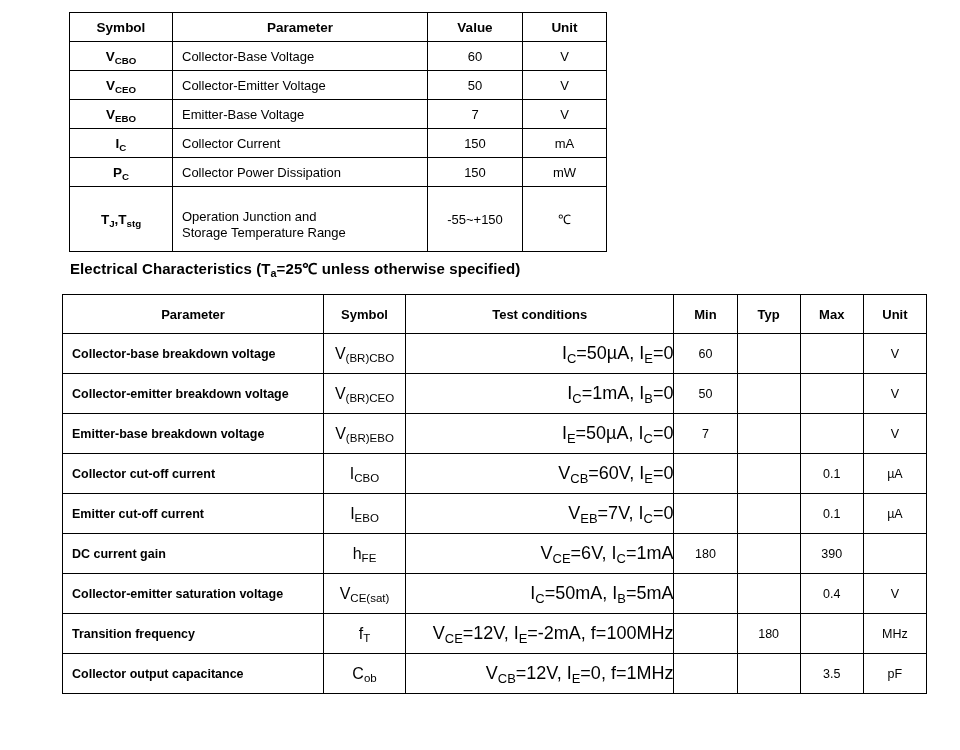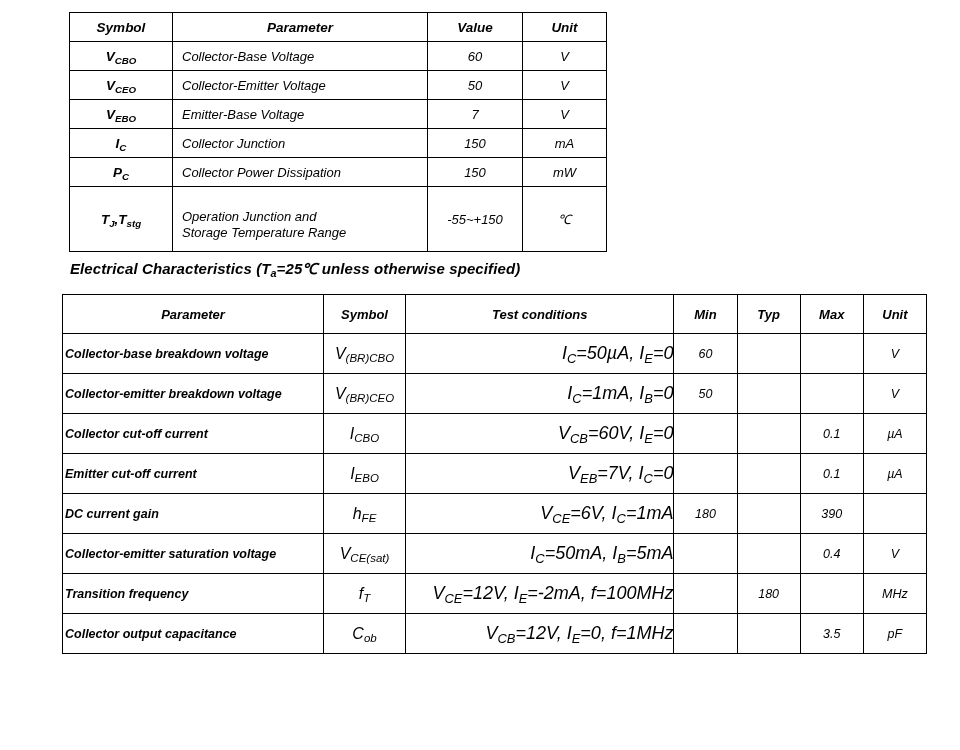--- a/index.html
+++ b/index.html
@@ -12,21 +12,20 @@
     height: 750px;
     font-family: "Liberation Sans", sans-serif;
     color: #000000;
     position: relative;
     overflow: hidden;
   }
   .page {
     position: relative;
     width: 960px;
     height: 686px;
-    font-style: italic;
   }
 
   
   .amr-wrap {
     position: absolute;
     left: 69px;
     top: 12px;
     width: 537px;
   }
   table {
@@ -100,21 +99,21 @@
     height: 39px;
     text-align: center;
   }
   .ec th {
     font-weight: bold;
     font-size: 13px;
     height: 38px;
   }
   .ec td.pname {
     text-align: left;
-    padding-left: 2px;
+    padding-left: 9px;
     font-weight: bold;
     font-size: 12.5px;
   }
   .ec td.cond {
     text-align: right;
     padding-left: 9px;
     font-size: 18px;
   }
   .ec td.symcell {
     font-size: 16px;
@@ -155,21 +154,21 @@
             <td>V</td>
           </tr>
           <tr>
             <td class="sym"><span>V<sub>EBO</sub></span></td>
             <td class="param">Emitter-Base Voltage</td>
             <td>7</td>
             <td>V</td>
           </tr>
           <tr>
             <td class="sym"><span>I<sub>C</sub></span></td>
-            <td class="param">Collector Junction</td>
+            <td class="param">Collector Current</td>
             <td>150</td>
             <td>mA</td>
           </tr>
           <tr>
             <td class="sym"><span>P<sub>C</sub></span></td>
             <td class="param">Collector Power Dissipation</td>
             <td>150</td>
             <td>mW</td>
           </tr>
           <tr class="tall">
@@ -224,20 +223,29 @@
           <tr>
             <td class="pname">Collector-emitter breakdown voltage</td>
             <td class="symcell"><span>V<sub>(BR)CEO</sub></span></td>
             <td class="cond"><span>I<sub>C</sub></span><span>=1mA, </span><span>I<sub>B</sub></span><span>=0</span></td>
             <td>50</td>
             <td></td>
             <td></td>
             <td>V</td>
           </tr>
           <tr>
+            <td class="pname">Emitter-base breakdown voltage</td>
+            <td class="symcell"><span>V<sub>(BR)EBO</sub></span></td>
+            <td class="cond"><span>I<sub>E</sub></span><span>=50µA, </span><span>I<sub>C</sub></span><span>=0</span></td>
+            <td>7</td>
+            <td></td>
+            <td></td>
+            <td>V</td>
+          </tr>
+          <tr>
             <td class="pname">Collector cut-off current</td>
             <td class="symcell"><span>I<sub>CBO</sub></span></td>
             <td class="cond"><span>V<sub>CB</sub></span><span>=60V, </span><span>I<sub>E</sub></span><span>=0</span></td>
             <td></td>
             <td></td>
             <td>0.1</td>
             <td>µA</td>
           </tr>
           <tr>
             <td class="pname">Emitter cut-off current</td>

